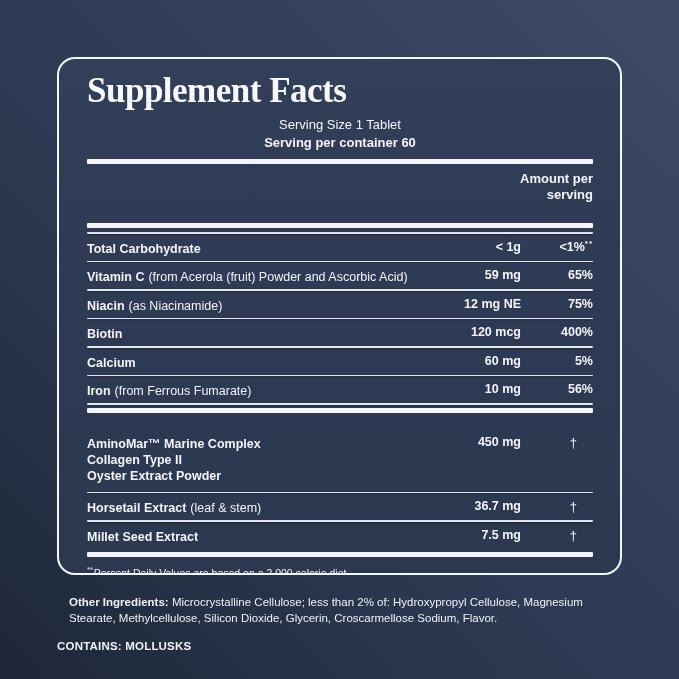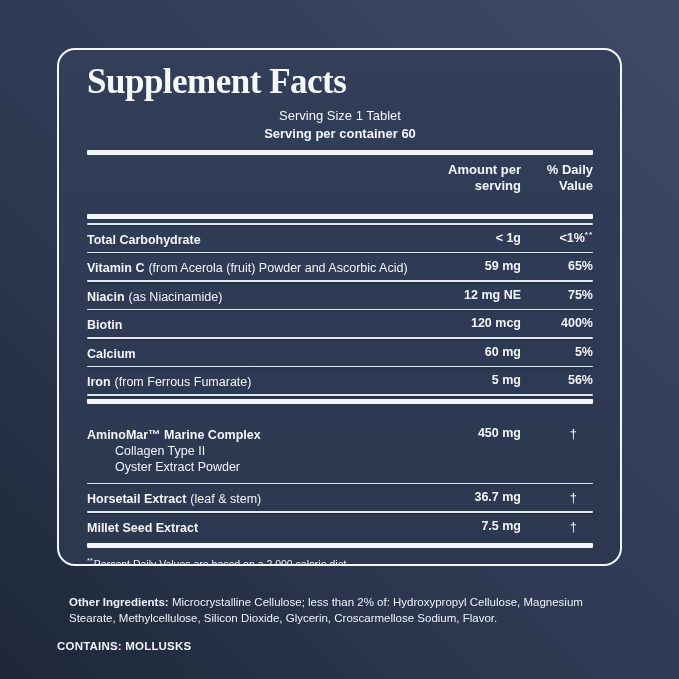--- a/index.html
+++ b/index.html
@@ -3,21 +3,21 @@
 <meta charset="utf-8">
 <style>
   html,body{margin:0;padding:0;}
   body{
     width:679px;height:679px;position:relative;overflow:hidden;
     background:linear-gradient(225deg,#3f4b66 0%,#323e58 40%,#2b374f 65%,#1d2737 100%);
     font-family:"Liberation Sans","DejaVu Sans",sans-serif;
     -webkit-font-smoothing:antialiased;
   }
   .panel{
-    position:absolute;left:57px;top:48px;width:565px;height:518px;
+    position:absolute;left:57px;top:57px;width:565px;height:518px;
     box-sizing:border-box;
     border:2.5px solid #f3f7fb;border-radius:18px;
     background:linear-gradient(180deg,#333f59 0%,#2e3a53 55%,#2c3850 100%);
     padding:14px 27px 0 28px;
     color:#f2f5fa;overflow:hidden;
   }
   .title{
     font-family:"Liberation Serif","DejaVu Serif",serif;
     font-weight:700;font-size:35px;line-height:36px;letter-spacing:-0.5px;
     margin:0 0 7px 0;color:#f6f9fc;
@@ -35,21 +35,21 @@
   .c-dv{width:72px;}
   .hr-thick{margin-bottom:4px;}
   .row{display:flex;align-items:flex-start;padding:6px 0 4px 0;
     font-size:12.5px;line-height:15px;}
   .row .lab{flex:1;padding-top:2px;white-space:nowrap;}
   .nm{font-weight:bold;}
   .dt{margin-left:4px;}
   .amt{width:100px;text-align:right;font-weight:bold;}
   .dv{width:72px;text-align:right;font-weight:bold;}
   .dv.est{font-weight:normal;padding-right:16px;box-sizing:border-box;font-size:13px;}
-  .sub{font-weight:normal;line-height:16px;margin-left:28px;}
+  .sub{font-weight:bold;line-height:16px;}
   .grp{padding-bottom:8px;}
   sup.marks{font-size:8px;vertical-align:super;line-height:0;letter-spacing:1px;}
   .foot{margin-top:9px;font-size:10.5px;line-height:14px;color:#eef2f8;}
   .fn sup{font-size:7.5px;vertical-align:super;line-height:0;margin-right:1px;}
   .below{position:absolute;left:57px;top:582px;width:566px;
     color:#eef2f8;font-size:11.5px;line-height:16px;}
   .below .lbl{font-weight:bold;}
   .contains{margin-top:5px;font-weight:bold;font-size:11.5px;letter-spacing:.2px;}
 </style>
 </head>
@@ -58,21 +58,20 @@
 <div class="panel">
   <h1 class="title">Supplement Facts</h1>
   <div class="serving">Serving Size 1 Tablet</div>
   <div class="serving bold">Serving per container 60</div>
 
   <div class="rule thick bar1"></div>
 
   <div class="head">
     <div class="sp"></div>
     <div class="c-amt">Amount per serving</div>
-    <div class="c-dv">% Daily Value</div>
   </div>
   <div class="rule thick hr-thick"></div>
   <div class="rule thin"></div>
 
   <div class="row">
     <div class="lab"><span class="nm">Total Carbohydrate</span><span class="dt"></span></div>
     <div class="amt">&lt; 1g</div>
     <div class="dv"><span>&lt;1%</span><sup class="marks">**</sup></div>
   </div>
   <div class="rule thin"></div>
@@ -100,21 +99,21 @@
 
   <div class="row">
     <div class="lab"><span class="nm">Calcium</span><span class="dt"></span></div>
     <div class="amt">60 mg</div>
     <div class="dv">5%</div>
   </div>
   <div class="rule thin"></div>
 
   <div class="row">
     <div class="lab"><span class="nm">Iron</span><span class="dt">(from Ferrous Fumarate)</span></div>
-    <div class="amt">5 mg</div>
+    <div class="amt">10 mg</div>
     <div class="dv">56%</div>
   </div>
   <div class="rule thin"></div>
 
   <div class="rule thick" style="margin-top:3px;"></div>
 
   <div class="row grp" style="padding-top:22px;">
     <div class="lab">
       <div><span class="nm">AminoMar™ Marine Complex</span></div>
       <div class="sub">Collagen Type II</div>

